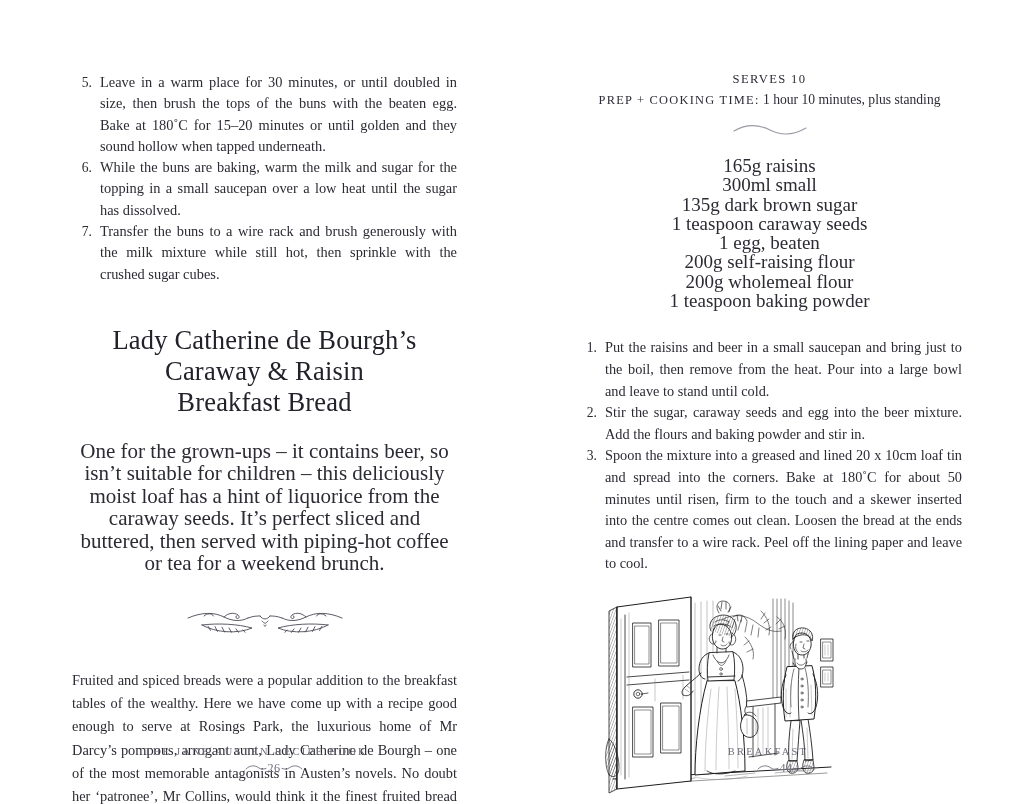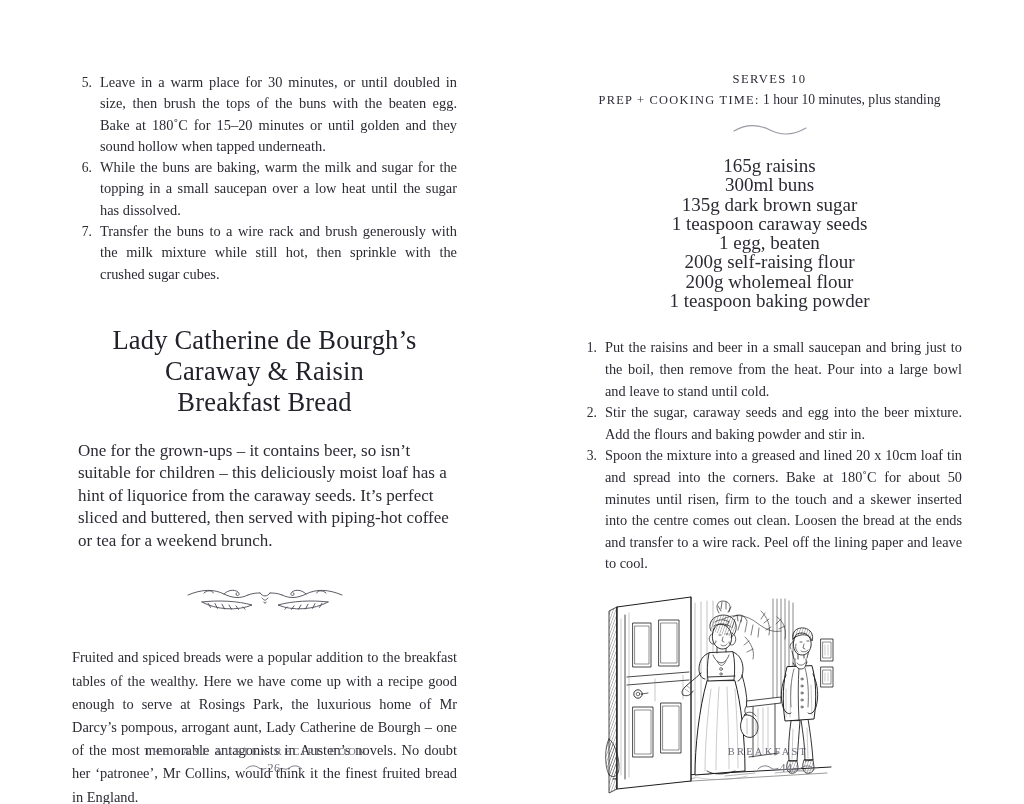--- a/index.html
+++ b/index.html
@@ -62,21 +62,22 @@
     line-height: 31px;
     font-weight: normal;
     letter-spacing: 0.2px;
     color: #22222a;
   }
   .recipe-title .tline { display: block; }
 
   
   .blurb {
     margin: 22px 6px 0 6px;
-    font-size: 17px;
+    text-align: center;
+    font-size: 21px;
     line-height: 22.5px;
     color: #2b2b33;
   }
 
   
   .ornament {
     margin: 30px auto 0 auto;
     width: 170px;
     height: 34px;
     display: block;
@@ -254,21 +255,21 @@
     </div>
 
     <div class="wave">
       <svg viewBox="0 0 80 16" xmlns="http://www.w3.org/2000/svg">
         <path d="M4 9 C 16 2, 28 2, 40 8 C 52 14, 64 13, 76 6" fill="none" stroke="#9a9aa6" stroke-width="1.1" stroke-linecap="round"></path>
       </svg>
     </div>
 
     <ul class="ingredients">
       <li>165g raisins</li>
-      <li>300ml buns</li>
+      <li>300ml small</li>
       <li>135g dark brown sugar</li>
       <li>1 teaspoon caraway seeds</li>
       <li>1 egg, beaten</li>
       <li>200g self-raising flour</li>
       <li>200g wholemeal flour</li>
       <li>1 teaspoon baking powder</li>
     </ul>
 
     <div class="steps-wrap">
       <ol class="steps right-steps">

